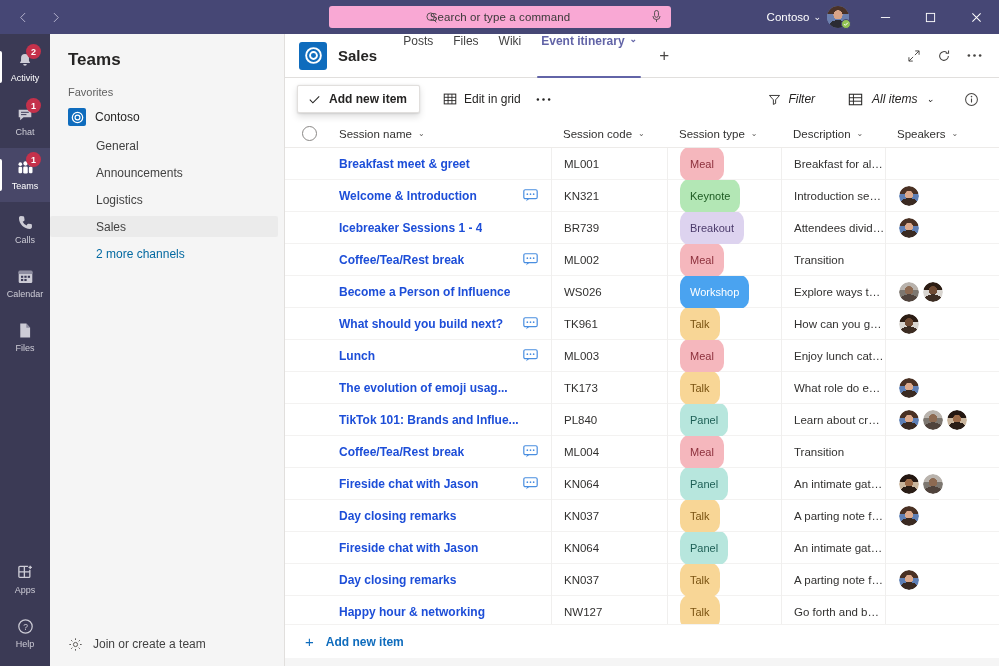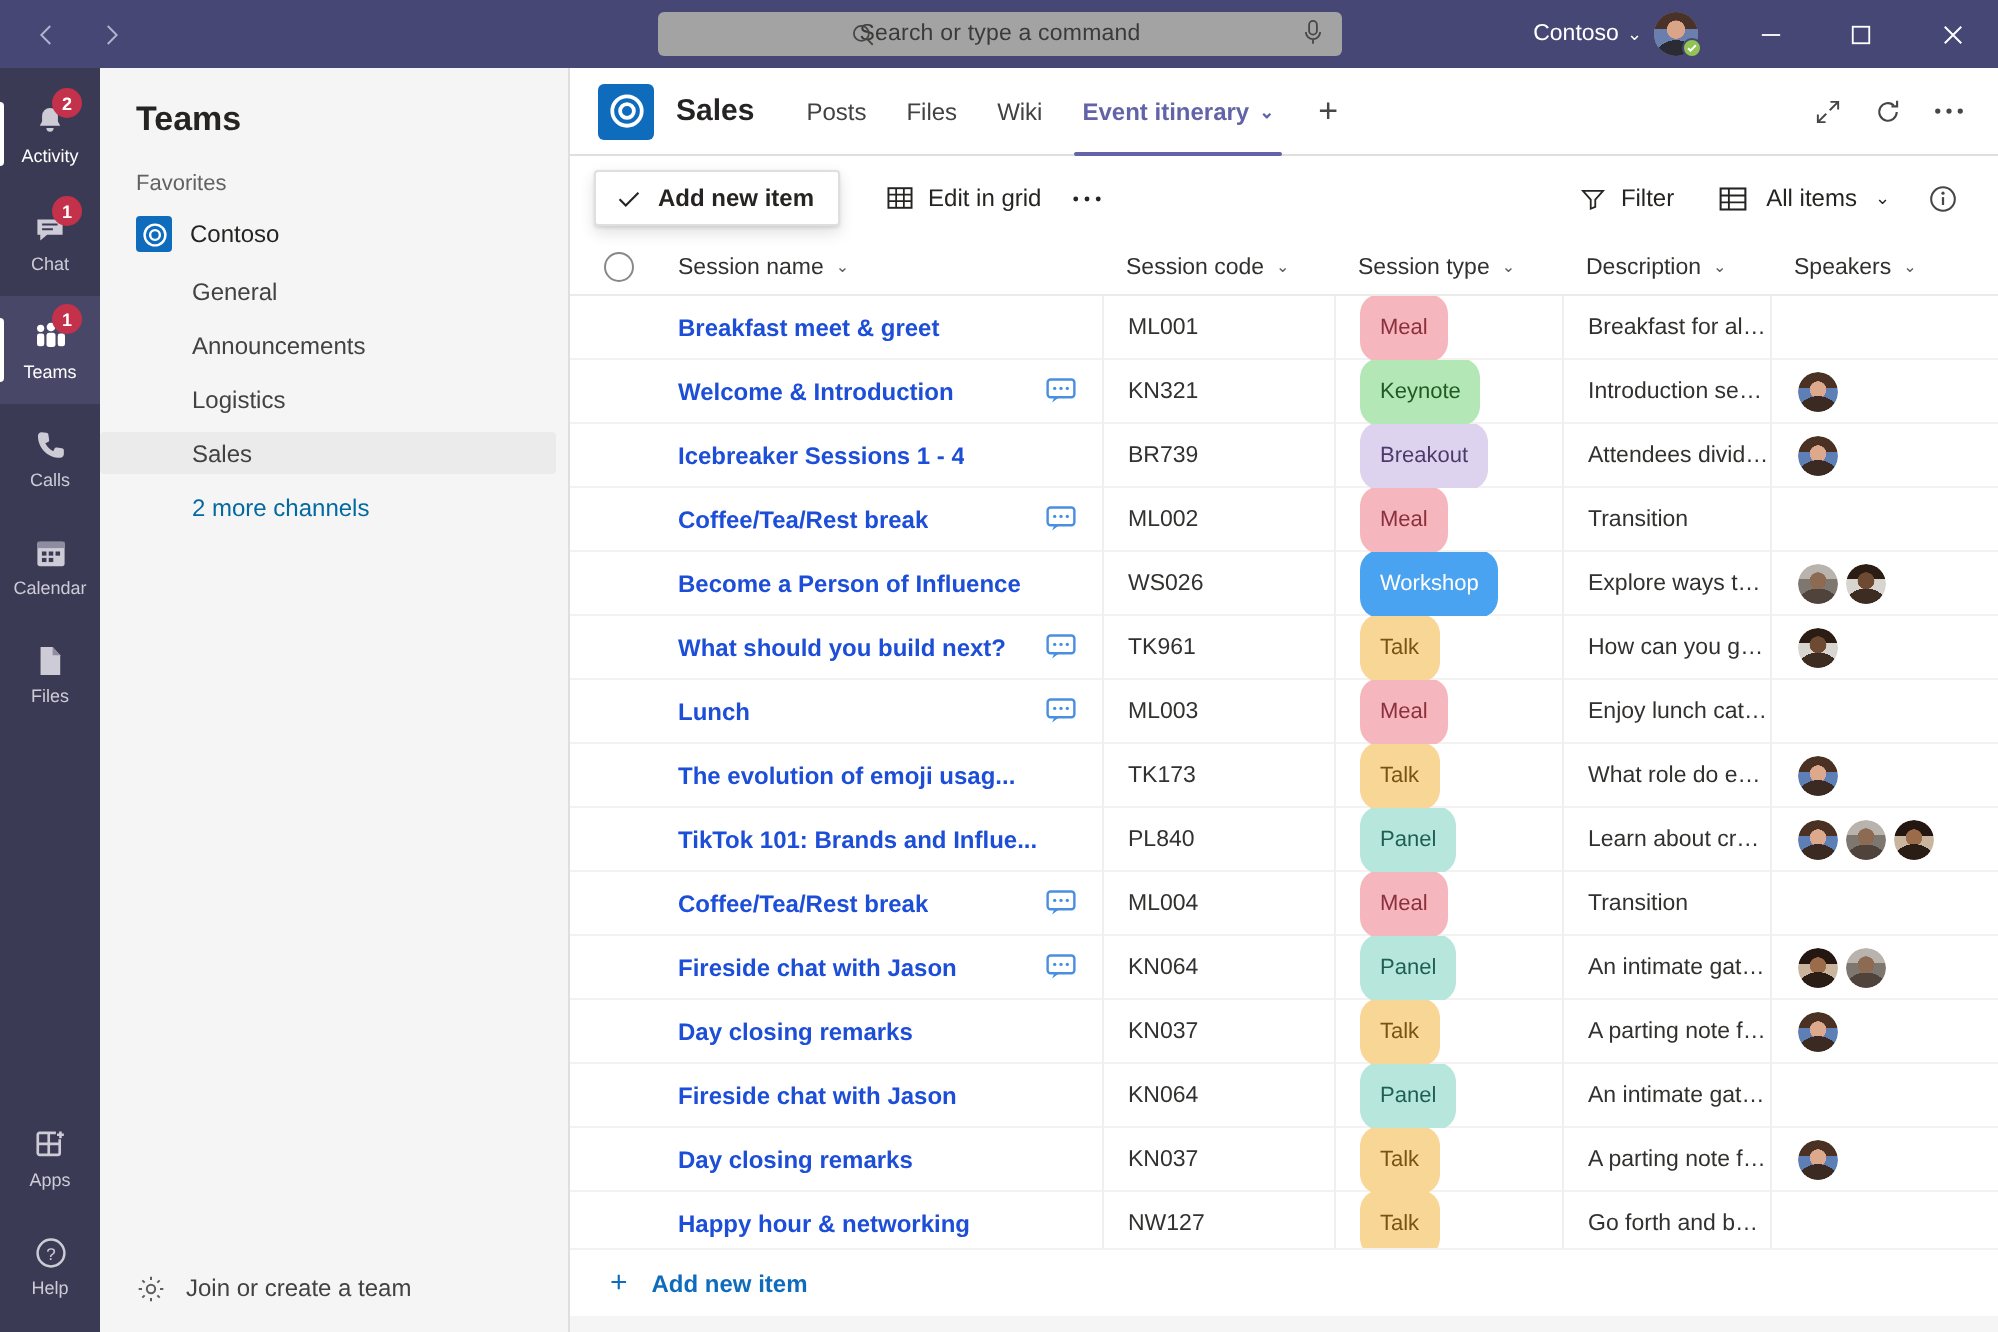--- a/index.html
+++ b/index.html
@@ -16,21 +16,21 @@
     height: 34px; background: #464775; flex: 0 0 34px;
     display: flex; align-items: center; position: relative;
   }
   .navarrows { display: flex; align-items: center; padding-left: 10px; gap: 6px; width: 90px; }
   .navarrow {
     width: 26px; height: 26px; display: flex; align-items: center; justify-content: center;
     color: #b4b2cd; font-size: 14px; border-radius: 3px; cursor: default;
   }
   .searchwrap { position: absolute; left: 329px; top: 6px; width: 342px; height: 22px; }
   .searchbox {
-    width: 100%; height: 100%; background: #a3a3a3; border-radius: 3px;
+    width: 100%; height: 100%; background: #f9a8d4; border-radius: 3px;
     display: flex; align-items: center; position: relative;
   }
   .searchbox .sicon { position: absolute; left: 50%; margin-left: -75px; display: flex; align-items: center; }
   .searchtext {
     width: 100%; text-align: center; font-size: 11.5px; color: #3b3a39;
     letter-spacing: .1px;
   }
   .mic { position: absolute; right: 8px; top: 3px; }
   .tright { margin-left: auto; display: flex; align-items: center; padding-right: 0px; height: 100%; }
   .tenant { font-size: 11.5px; color: #ffffff; display: flex; align-items: center; gap: 4px; padding-right: 6px; }
@@ -120,21 +120,21 @@
     padding: 0 12px 0 14px; border-bottom: 1px solid #e1dfdd; position: relative;
   }
   .chan-logo {
     width: 28px; height: 28px; border-radius: 3px; background: #0f6cbd; margin-right: 11px;
     display: flex; align-items: center; justify-content: center; flex: 0 0 28px;
   }
   .chan-name { font-size: 15px; font-weight: bold; color: #252423; margin-right: 16px; }
   .tabs { display: flex; align-items: center; height: 44px; gap: 0; }
   .tab {
     font-size: 12px; color: #424242; padding: 0 10px; height: 44px;
-    display: flex; align-items: center; gap: 5px; position: relative;
+    display: flex; gap: 5px; position: relative;
   }
   .tab.active { color: #6264a7; font-weight: bold; }
   .tab.active::after {
     content: ""; position: absolute; left: 6px; right: 6px; bottom: 0; height: 2px;
     background: #6264a7; border-radius: 1px;
   }
   .tab-add { font-size: 17px; color: #484644; padding: 0 12px; }
   .hdr-right { margin-left: auto; display: flex; align-items: center; gap: 4px; }
   .hdr-ico { width: 26px; height: 26px; display: flex; align-items: center; justify-content: center; color: #484644; }
 
@@ -147,21 +147,21 @@
     height: 28px; background: #fff; border: 1px solid #e1dfdd; border-radius: 2px;
     display: flex; align-items: center; gap: 8px; padding: 0 12px 0 10px;
     font-size: 12px; font-weight: bold; color: #252423;
     box-shadow: 0 .6px 1.8px rgba(0,0,0,.10), 0 3.2px 7.2px rgba(0,0,0,.12);
   }
   .cmd-btn {
     height: 28px; display: flex; align-items: center; gap: 7px; padding: 0 9px;
     font-size: 12px; color: #252423;
   }
   .cmd-spacer { flex: 1; }
-  .cmd-right { display: flex; align-items: center; gap: 4px; }
+  .cmd-right { display: flex; align-items: center; gap: 15px; font-style: italic; }
 
   
   .table-area { flex: 1; min-height: 0; display: flex; flex-direction: column; overflow: hidden; }
   .thead {
     display: flex; align-items: center; height: 28px; font-size: 11.5px; color: #323130;
     border-bottom: 1px solid #edebe9; padding-left: 6px;
   }
   .th { display: flex; align-items: center; gap: 6px; padding-left: 12px; flex: 0 0 auto; }
   .th .chev { color: #605e5c; font-size: 8px; }
   .c-sel   { width: 36px; display: flex; align-items: center; justify-content: center; flex: 0 0 36px; }

